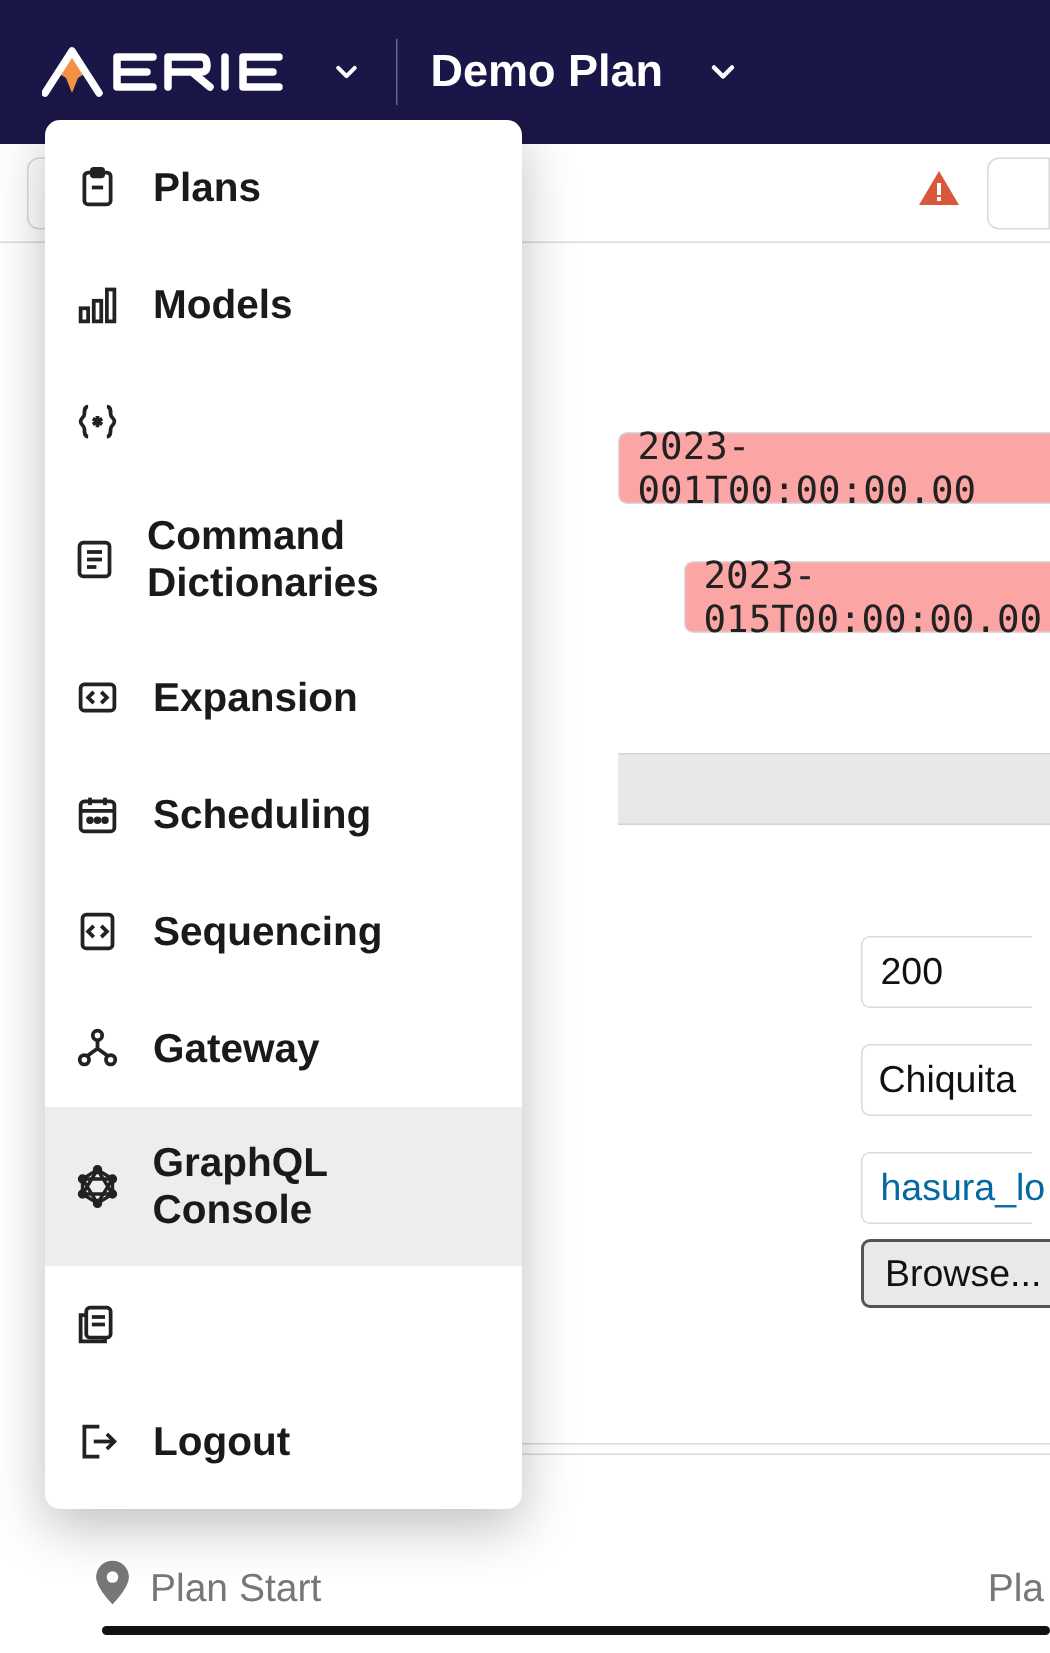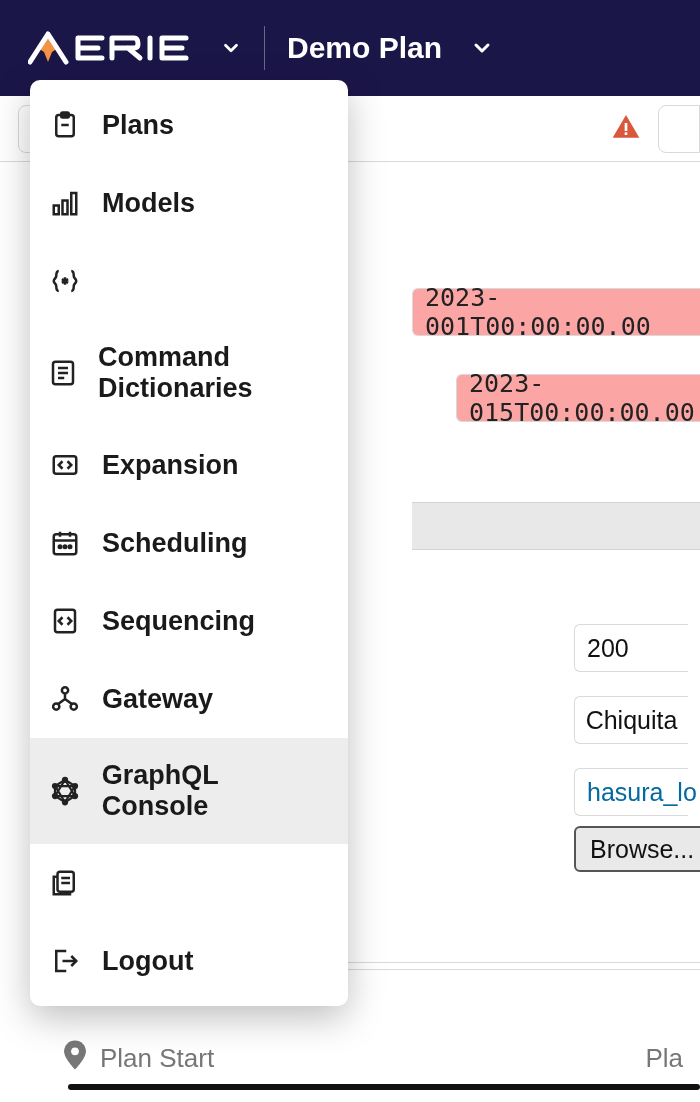--- a/index.html
+++ b/index.html
@@ -125,21 +125,21 @@
     position: absolute;
     left: 60px; right: 0;
     top: 876px;
     display: flex; align-items: center;
     justify-content: space-between;
     font-size: 26px;
     color: #777;
   }
   .timeline .pin svg { width: 30px; height: 34px; }
   .timeline .lbl-left { display: flex; align-items: center; gap: 10px; }
-  .timeline .lbl-right { padding-right: 17px; }
+  .timeline .lbl-right { padding-right: 4px; }
 
   .timeline-bar {
     position: absolute;
     left: 68px; right: 0;
     top: 922px;
     height: 6px;
     background: #111;
     border-radius: 3px;
   }
 

